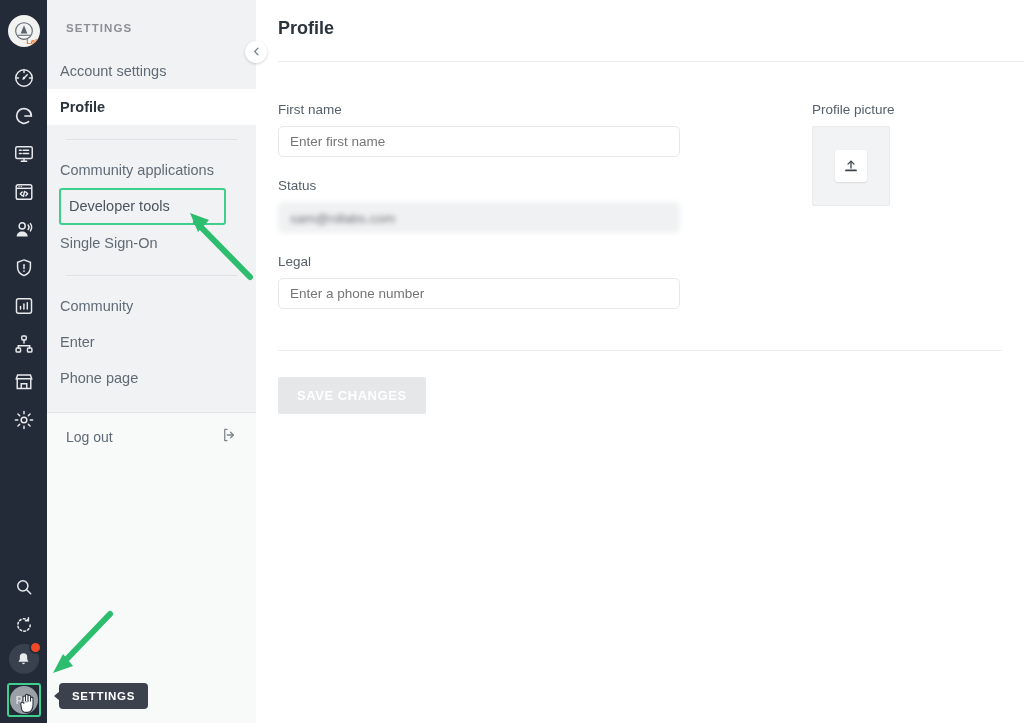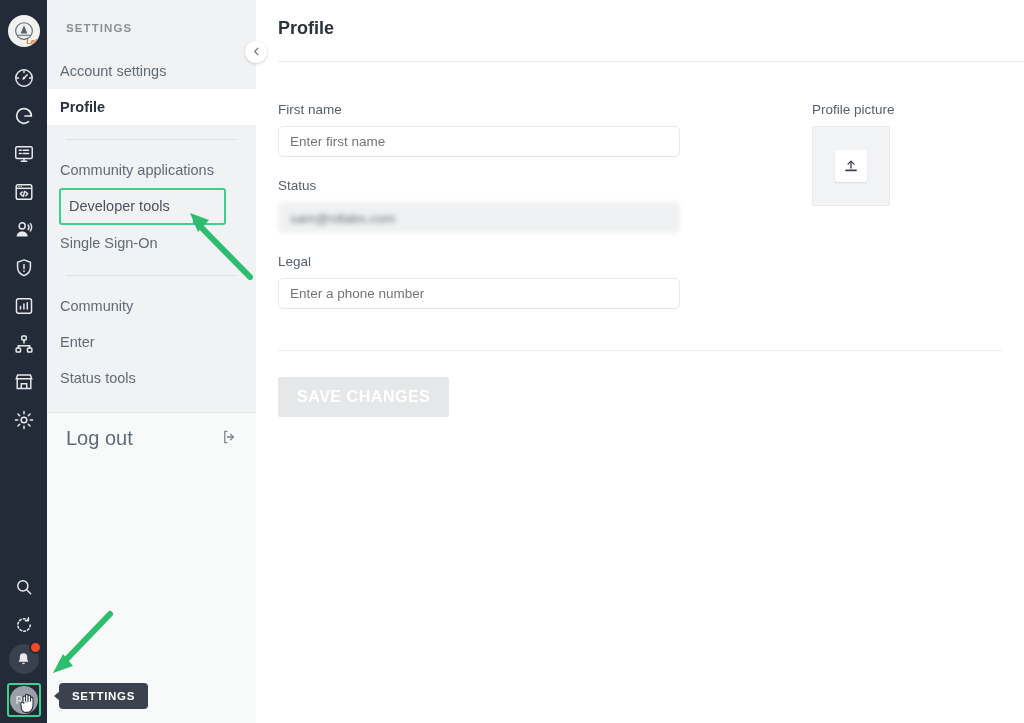--- a/index.html
+++ b/index.html
@@ -97,21 +97,21 @@
   .nav-item.boxed {
     border: 2px solid #3ecf8e; border-radius: 3px;
     padding: 7px 8px; margin: 0 30px 0 12px; color: #4a545e;
   }
   .nav-div {
     height: 1px; background: #dfe2e4; margin: 14px 19px 12px 19px;
   }
   .sidebar-foot-sep { height: 1px; background: #e2e4e6; }
   .logout-row {
     display: flex; align-items: center; justify-content: space-between;
-    padding: 14px 19px; font-size: 20px; color: #5f6b76; cursor: pointer;
+    padding: 14px 19px; font-size: 14px; color: #5f6b76; cursor: pointer;
     background: #f8f9f9;
   }
   .sidebar-rest { flex: 1 1 auto; background: #f8f9f9; }
   .sidebar-upper { background: #f1f2f3; }
 
   .collapse-btn {
     position: absolute; top: 41px; right: -11px;
     width: 22px; height: 22px; border-radius: 50%;
     background: #ffffff; box-shadow: 0 1px 3px rgba(0,0,0,.18);
     display: flex; align-items: center; justify-content: center;
@@ -153,21 +153,21 @@
     width: 32px; height: 32px; background: #ffffff; border-radius: 3px;
     display: flex; align-items: center; justify-content: center;
     box-shadow: 0 1px 2px rgba(0,0,0,.1);
   }
 
   .bottom-rule { height: 1px; background: #ededee; margin: 20px 22px 0 22px; }
   .save-wrap { padding: 26px 22px 0 22px; }
   .save-btn {
     display: inline-block;
     background: #e6e7e8; color: #ffffff;
-    font-size: 16px; font-weight: bold; letter-spacing: .55px;
+    font-size: 13px; font-weight: bold; letter-spacing: .55px;
     padding: 11px 19px; border: none; border-radius: 2px;
     cursor: default; font-family: "Liberation Sans", sans-serif;
   }
 
   
   .overlay { position: absolute; inset: 0; pointer-events: none; z-index: 20; }
   .tooltip {
     position: absolute; left: 59px; top: 683px;
     background: #3b424e; color: #ffffff;
     font-size: 11.5px; font-weight: bold; letter-spacing: .7px;
@@ -323,21 +323,21 @@
         <div class="nav-item">Community applications</div>
         <div class="nav-item boxed">Developer tools</div>
         <div class="nav-item">Single Sign-On</div>
       </div>
 
       <div class="nav-div"></div>
 
       <div>
         <div class="nav-item">Community</div>
         <div class="nav-item">Enter</div>
-        <div class="nav-item">Status tools</div>
+        <div class="nav-item">Phone page</div>
       </div>
       <div style="height:16px"></div>
     </div>
 
     <div class="sidebar-foot-sep"></div>
 
     <div class="logout-row">
       <span>Log out</span>
       <span>
         <svg width="16" height="16" viewBox="0 0 24 24" fill="none" stroke="#7d858d" stroke-width="1.9" stroke-linecap="round" stroke-linejoin="round">

